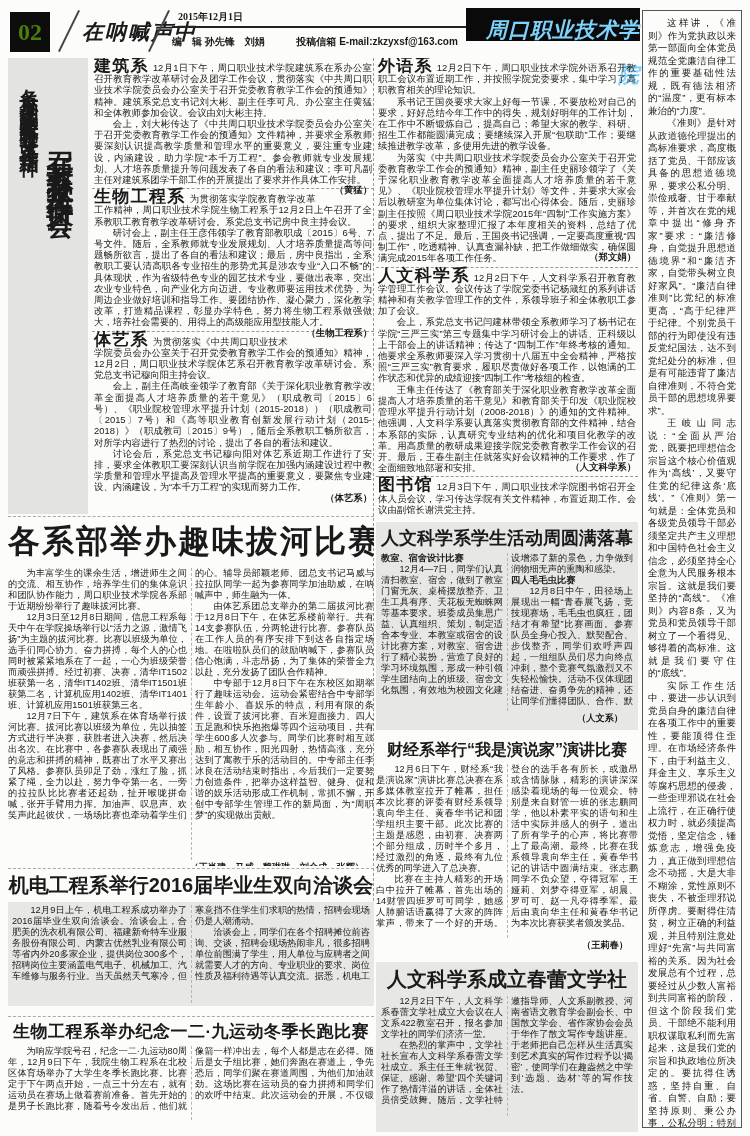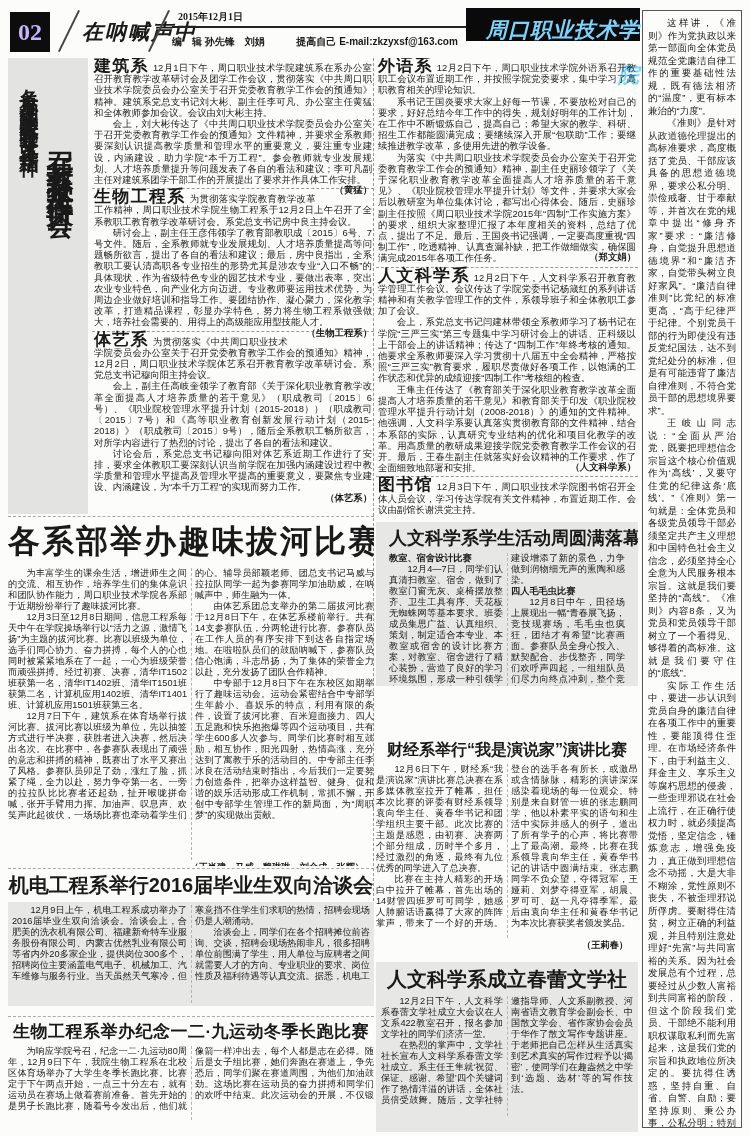--- a/index.html
+++ b/index.html
@@ -1,20 +1,20 @@
 <!DOCTYPE html>
 <html><head>
 <meta charset="utf-8">
 <style>
   html,body{margin:0;padding:0;background:#9a9a9a;}
   .page{position:relative;width:750px;height:1136px;background:#fcfcfa;overflow:hidden;
         font-family:"Liberation Sans",sans-serif;color:#1a1a1a;}
   
   .hdr{position:absolute;left:10px;top:8px;width:630px;height:46px;}
-  .pagenum{position:absolute;left:0;top:4px;width:40px;height:40px;background:#0d0d0d;color:#c4b5fd;
+  .pagenum{position:absolute;left:0;top:4px;width:40px;height:40px;background:#0d0d0d;color:#4d7c0f;
            font-size:24px;font-weight:bold;line-height:40px;text-align:center;
            font-family:"Liberation Serif",serif;}
   .slash{position:absolute;width:2px;height:46px;background:#444;transform:rotate(26deg);}
   .s1{left:58px;top:0;}
   .s2{left:148px;top:0;}
   .section-title{position:absolute;left:72px;top:10px;font-size:21px;font-weight:bold;font-style:italic;
            font-family:"Liberation Serif",serif;letter-spacing:2px;}
   .pub{position:absolute;left:162px;top:2px;width:298px;}
   .pub-date{font-size:10px;font-weight:bold;padding-left:6px;font-family:"Liberation Serif",serif;}
   .pub-line{border-top:2px solid #222;margin-top:2px;}
@@ -59,21 +59,21 @@
   .tug .sec-title{font-size:32px;letter-spacing:2px;text-align:center;}
   .tug .cols2{height:292px;margin-top:4px;}
   .jidian{top:812px;width:366px;height:146px;border-top:1px dashed #aaa;padding-top:3px;}
   .jidian .sec-title{font-size:20px;}
   .jidian .body-gray{background:#e7e7e5;padding:3px 4px;margin-top:3px;}
   .jidian .cols2{height:98px;}
   .changpao{top:960px;width:366px;height:116px;border-top:1px dashed #aaa;padding-top:3px;}
   .changpao .sec-title{font-size:17px;letter-spacing:0.5px;}
   .changpao .cols2{height:74px;margin-top:3px;}
   
-  .activity{top:466px;width:262px;height:164px;background:#e7e7e5;padding:4px 13px;}
+  .activity{top:466px;width:262px;height:208px;background:#e7e7e5;padding:4px 5px;}
   .activity .sec-title{font-size:18px;}
   .activity .cols2{height:158px;margin-top:3px;}
   .caijing{top:682px;width:262px;height:222px;padding-top:2px;}
   .caijing .sec-title{font-size:16px;}
   .caijing .cols2{height:174px;margin-top:3px;}
   .chunlei{top:906px;width:262px;height:170px;background:#e7e7e5;padding:4px 5px;}
   .chunlei .sec-title{font-size:20px;}
   .chunlei .cols2{height:120px;margin-top:3px;}
 </style>
 </head>
@@ -86,21 +86,21 @@
     <div class="slash s1"></div>
     <div class="section-title">在呐喊声中</div>
     <div class="slash s2"></div>
     <div class="pub">
       <div class="pub-date">2015年12月1日</div>
       <div class="pub-line"></div>
       <div class="pub-row">
         <span>编　辑</span>
         <span>孙先锋　刘娟</span>
         <span class="gap"></span>
-        <span>提高自己</span>
+        <span>投稿信箱</span>
         <span>E-mail:zkzyxsf@163.com</span>
       </div>
     </div>
     <div class="masthead">周口职业技术学院</div>
   </div>
 
   <div class="sidebar">
     <p>这样讲，《准则》作为党执政以来第一部面向全体党员规范全党廉洁自律工作的重要基础性法规，既有德法相济的“温度”，更有标本兼治的“力度”。</p>
     <p>《准则》是针对从政道德伦理提出的高标准要求，高度概括了党员、干部应该具备的思想道德境界，要求公私分明、崇俭戒奢、甘于奉献等，并首次在党的规章中提出“修身齐家”要求：“廉洁修身，自觉提升思想道德境界”和“廉洁齐家，自觉带头树立良好家风”。“廉洁自律准则”比党纪的标准更高，“高于纪律严于纪律。个别党员干部的行为即使没有违反党纪国法，达不到党纪处分的标准，但是有可能违背了廉洁自律准则，不符合党员干部的思想境界要求”。</p>
     <p>王岐山同志说：“全面从严治党，既要把理想信念宗旨这个核心价值观作为‘高线’，又要守住党的纪律这条‘底线’。”《准则》第一句就是：全体党员和各级党员领导干部必须坚定共产主义理想和中国特色社会主义信念，必须坚持全心全意为人民服务根本宗旨。这就是我们要坚持的“高线”。《准则》内容8条，又为党员和党员领导干部树立了一个看得见、够得着的高标准。这就是我们要守住的“底线”。</p>

